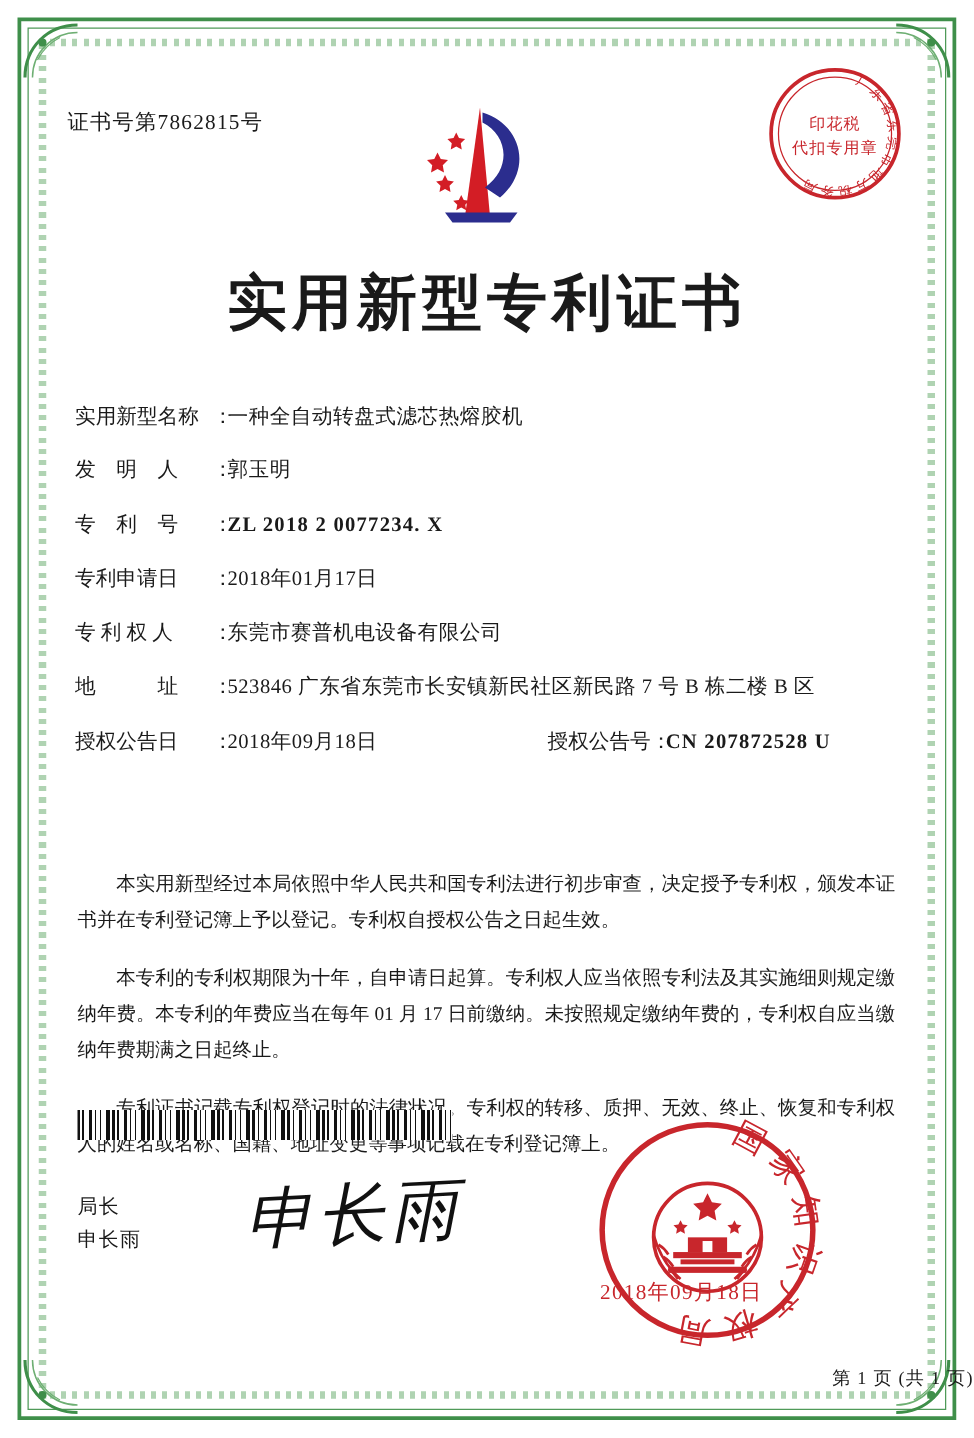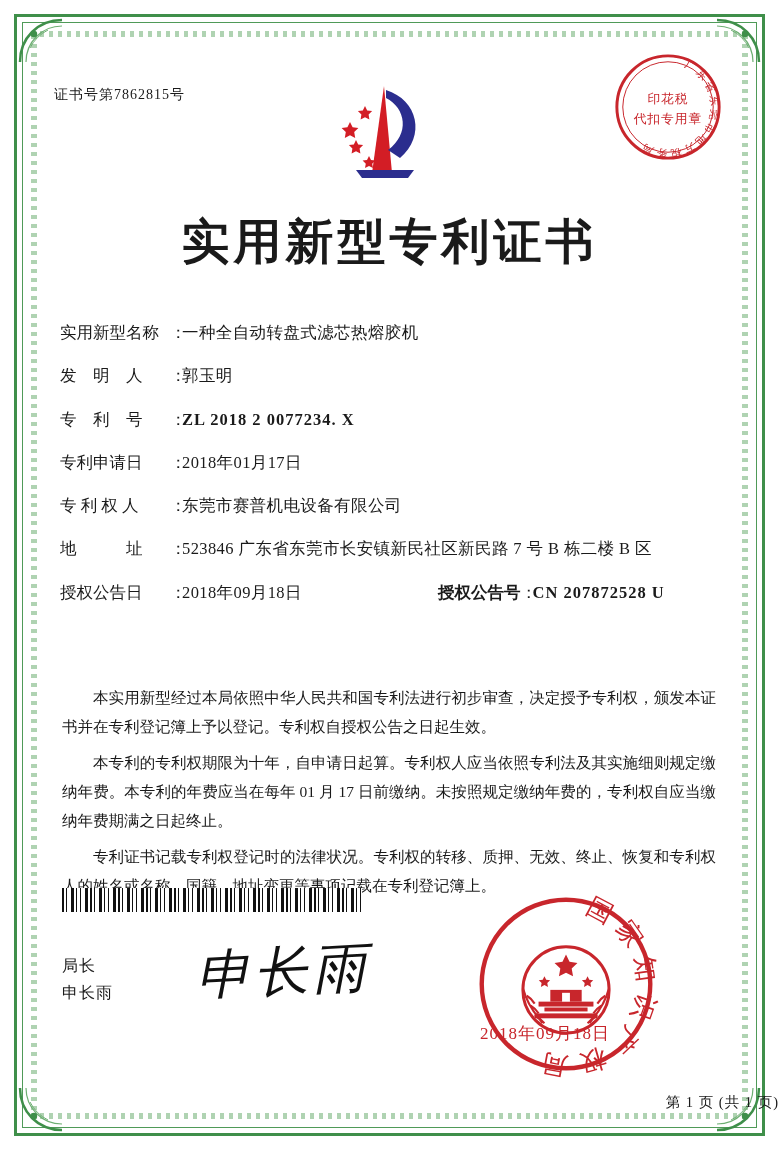--- a/index.html
+++ b/index.html
@@ -65,21 +65,21 @@
   .corner.tl { left: 18px;  top: 18px; }
   .corner.tr { right: 18px; top: 18px; transform: scaleX(-1); }
   .corner.bl { left: 18px;  bottom: 18px; transform: scaleY(-1); }
   .corner.br { right: 18px; bottom: 18px; transform: scale(-1,-1); }
 
   
   .cert-no {
     position: absolute;
     left: 54px;
     top: 86px;
-    font-size: 14px;
+    font-size: 17px;
     letter-spacing: 1px;
     white-space: nowrap;
   }
 
   .logo {
     position: absolute;
     left: 322px;
     top: 78px;
     width: 120px;
     height: 110px;
@@ -143,39 +143,38 @@
     margin-bottom: 16px;
   }
   .field-row.two-col .col-right {
     display: flex;
     flex: 0 0 auto;
     margin-left: 26px;
   }
   .field-row.two-col .col-right .field-label {
     width: auto;
     flex: 0 0 auto;
-    font-weight: bold;
   }
   .col-left {
     display: flex;
     flex: 0 0 352px;
   }
 
   
   .body-text {
     position: absolute;
     left: 62px;
     top: 676px;
     width: 654px;
     font-size: 15.5px;
     line-height: 1.85;
     text-align: justify;
   }
   .body-text p {
-    margin: 8px 0 4px 0;
+    margin: 18px 0 4px 0;
     text-indent: 2em;
   }
 
   
   .barcode {
     position: absolute;
     left: 62px;
     top: 888px;
     width: 300px;
     height: 24px;

